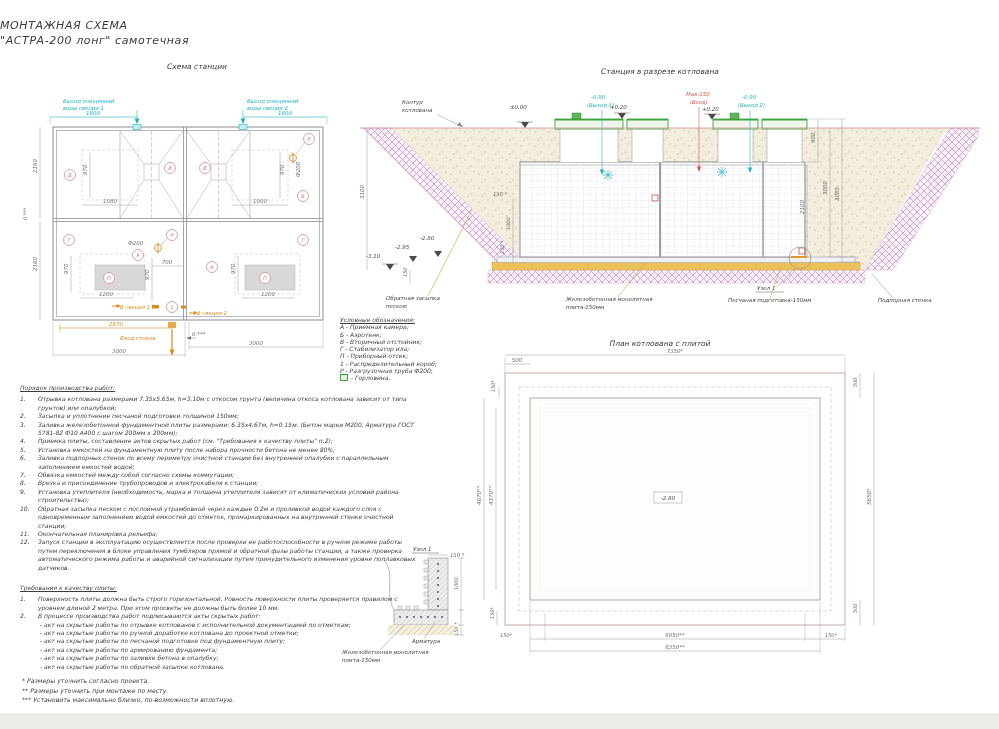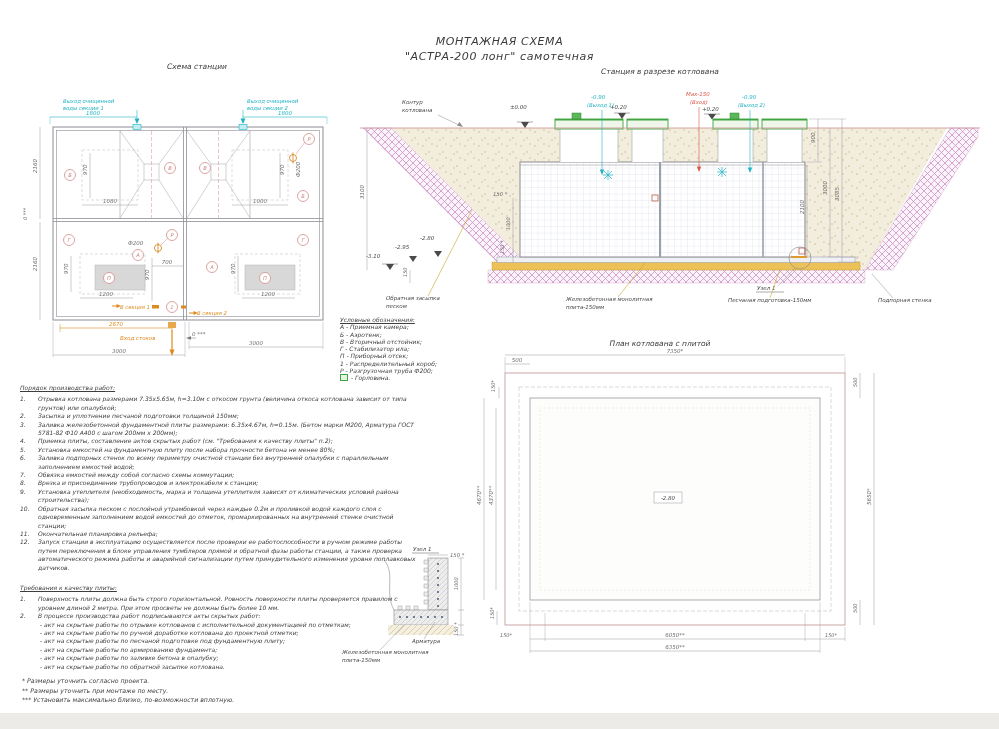--- a/index.html
+++ b/index.html
@@ -1,19 +1,19 @@
 <!DOCTYPE html>
 <html><head>
 <meta charset="utf-8">
 <style>
   html,body{margin:0;padding:0;background:#fff;}
   #sheet{position:relative;width:999px;height:729px;background:#ffffff;overflow:hidden;
          font-family:"DejaVu Sans",sans-serif;}
   #sheet .edge{position:absolute;left:0;right:0;bottom:0;height:16px;background:#edebe8;}
-  .doc-title{position:absolute;left:0;right:0;top:34px;text-align:center;color:#3a3a3a;
+  .doc-title{position:absolute;left:0;right:0;top:18px;text-align:left;color:#3a3a3a;
              font-style:italic;font-size:11px;letter-spacing:.6px;line-height:15px;}
   svg{position:absolute;overflow:visible;}
   svg text{font-family:"DejaVu Sans",sans-serif;font-style:italic;}
   .t55{font-size:5.5px;fill:#6e6e6e}
   .t5{font-size:5px;fill:#6e6e6e}
   .t53{font-size:5.3px}
   .dk{fill:#474747}
   .tl{fill:#21b3c4}
   .or{fill:#dd8b21}
   .rd{fill:#d9574b}

